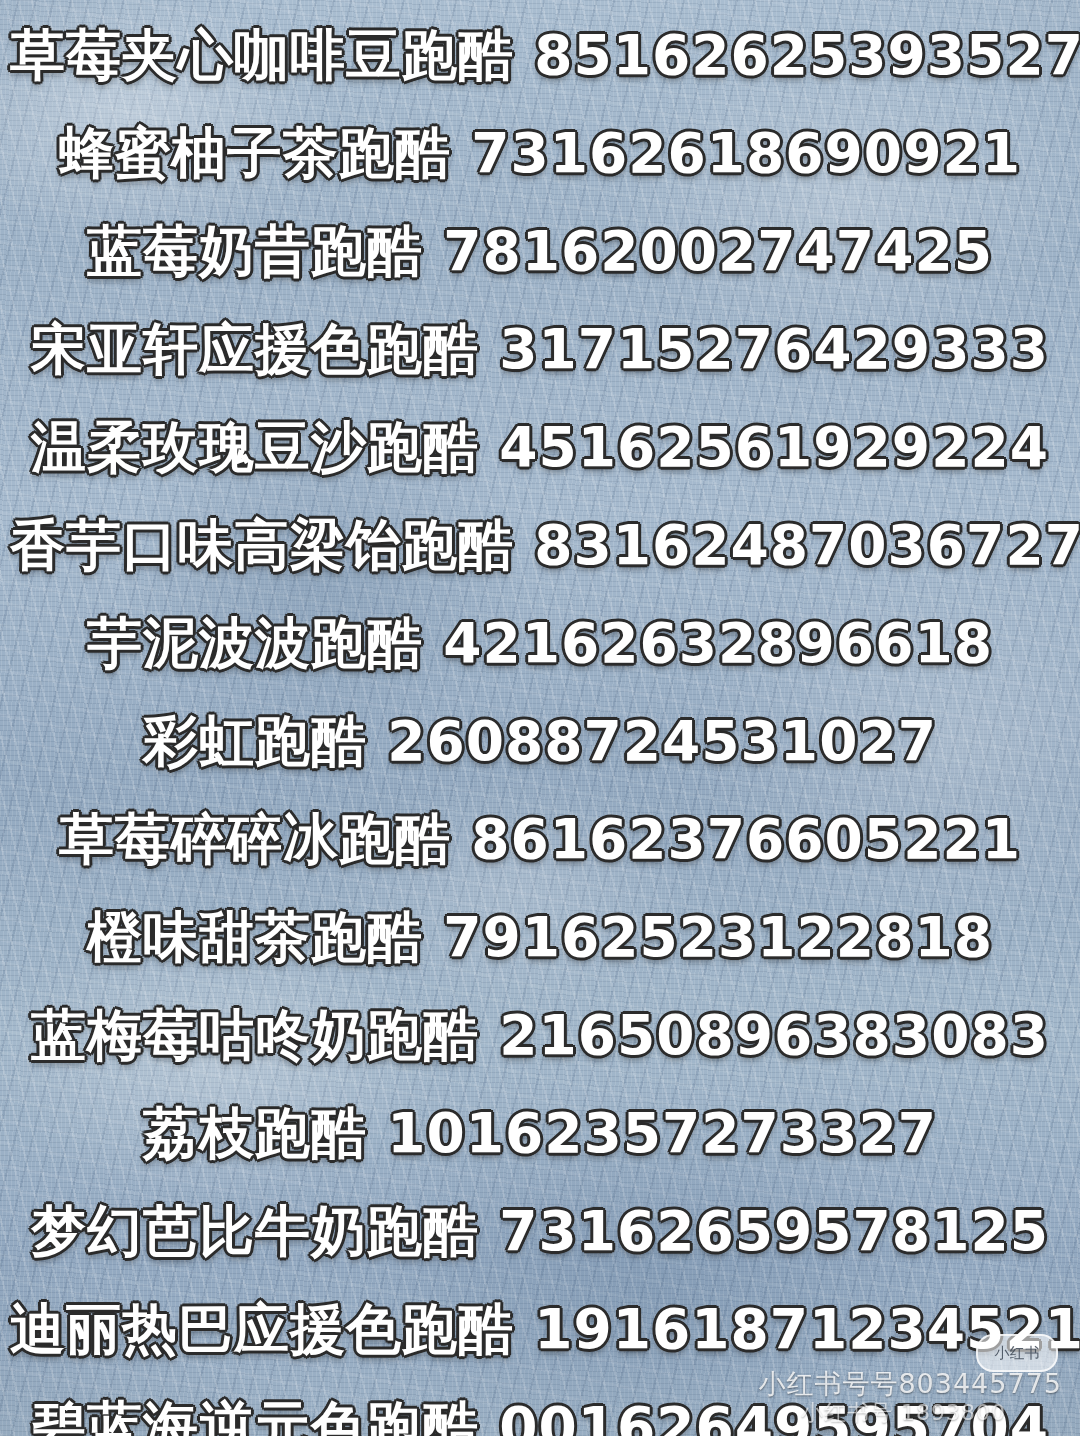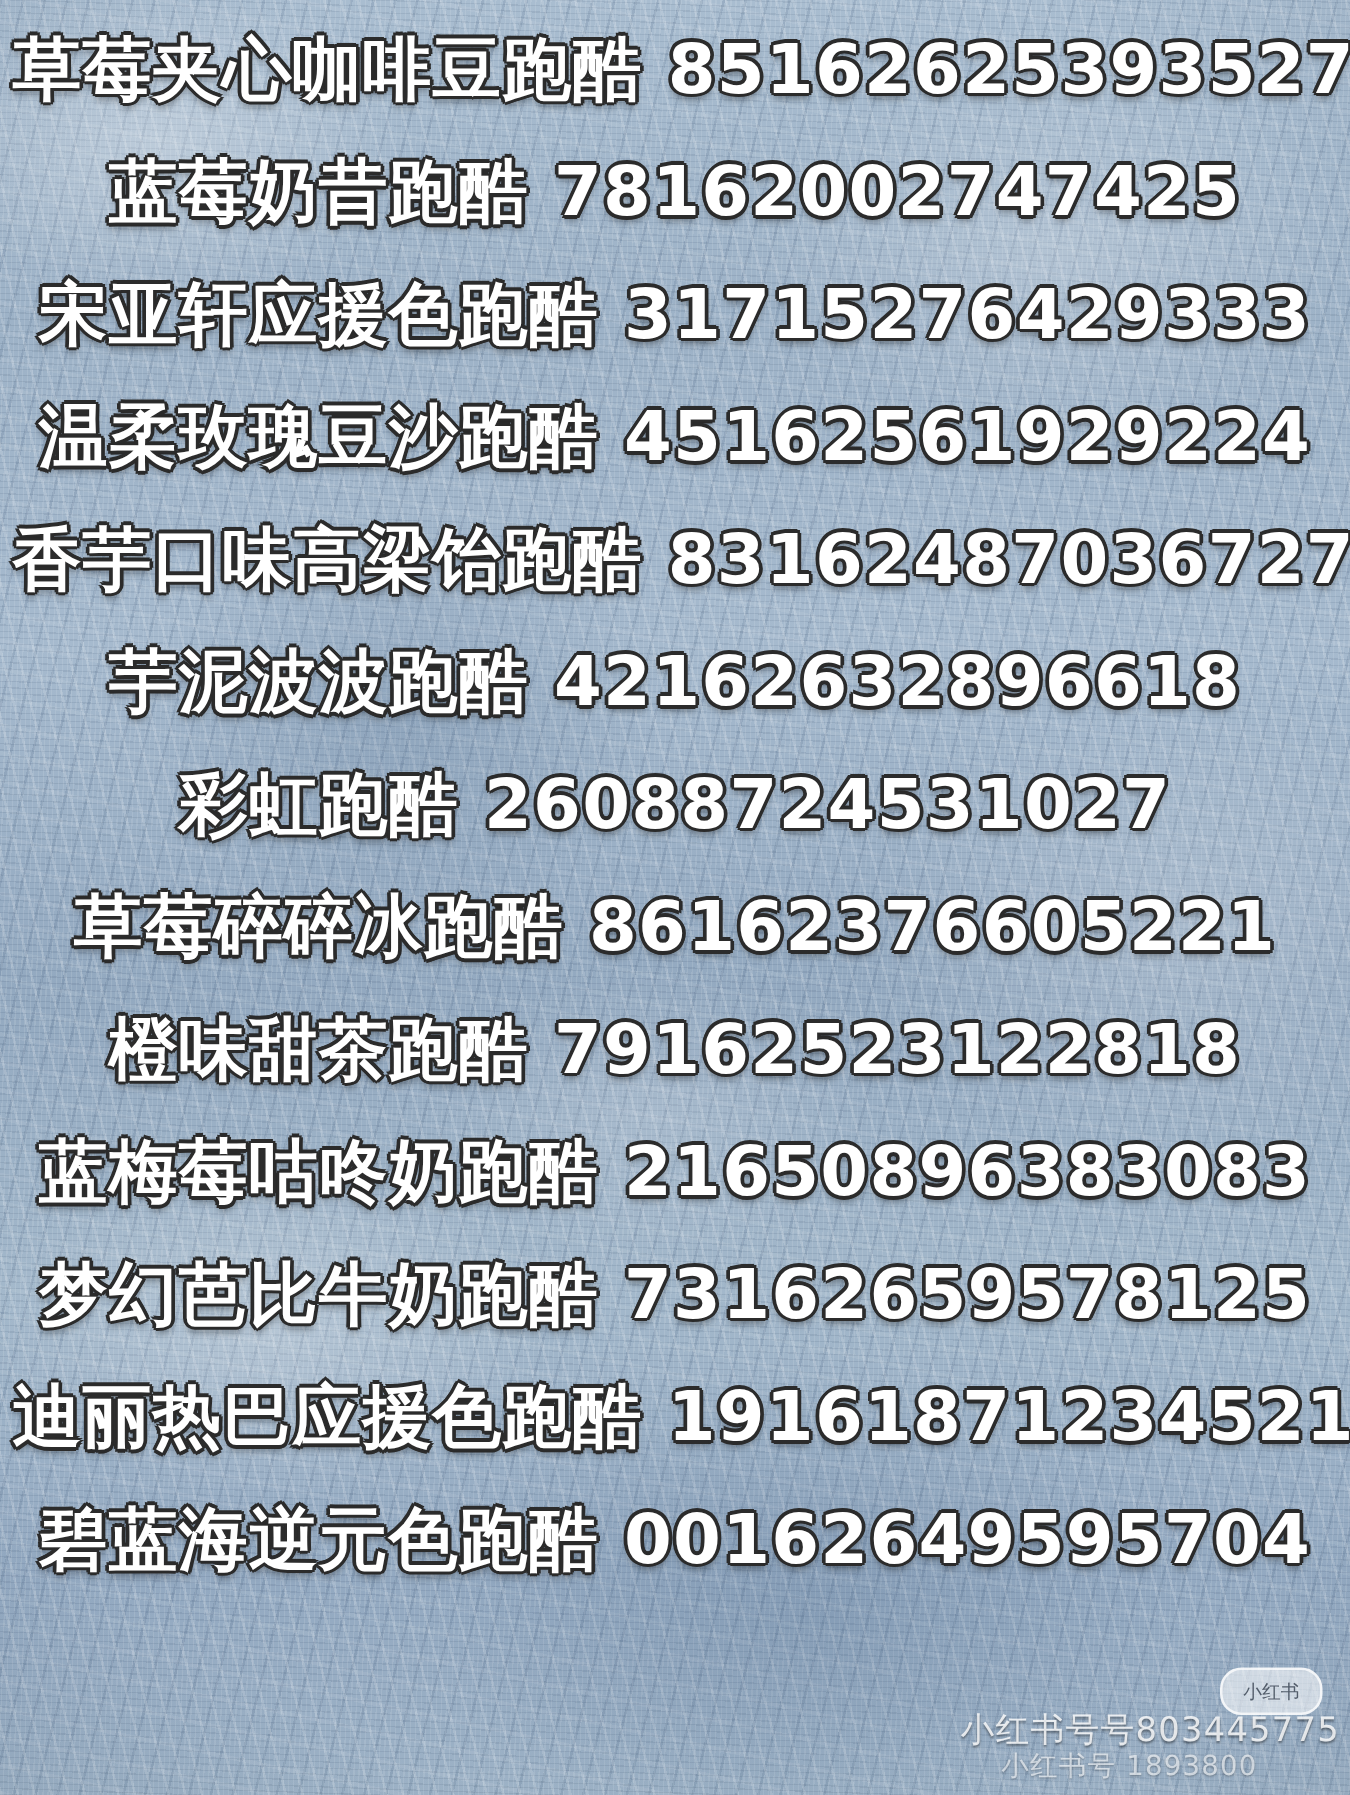--- a/index.html
+++ b/index.html
@@ -93,21 +93,21 @@
 
   
   .wm {
     position: absolute;
     color: rgba(255,255,255,0.82);
     font-family: "DejaVu Sans", "Liberation Sans", sans-serif;
     white-space: nowrap;
     text-shadow: 0 1px 2px rgba(0,0,0,0.45);
   }
   .wm-main {
-    right: 8px;
+    right: 18px;
     bottom: 34px;
     font-size: 27px;
     letter-spacing: 1px;
   }
   .wm-sub {
     right: 74px;
     bottom: 8px;
     font-size: 22px;
     opacity: 0.72;
     letter-spacing: 1px;
@@ -135,29 +135,31 @@
 <div id="screen">
 
   <div class="bg-layer bg-base"></div>
   <div class="bg-layer bg-weave"></div>
   <div class="bg-layer bg-crinkle"></div>
   <div class="bg-layer bg-blotch"></div>
   <div class="bg-layer bg-vignette"></div>
 
   <div class="list">
     <div class="row">草莓夹心咖啡豆跑酷 85162625393527</div>
+    <div class="row">蜂蜜柚子茶跑酷 73162618690921</div>
     <div class="row">蓝莓奶昔跑酷 78162002747425</div>
     <div class="row">宋亚轩应援色跑酷 31715276429333</div>
     <div class="row">温柔玫瑰豆沙跑酷 45162561929224</div>
     <div class="row">香芋口味高梁饴跑酷 83162487036727</div>
     <div class="row">芋泥波波跑酷 42162632896618</div>
     <div class="row">彩虹跑酷 26088724531027</div>
     <div class="row">草莓碎碎冰跑酷 86162376605221</div>
     <div class="row">橙味甜茶跑酷 79162523122818</div>
     <div class="row">蓝梅莓咕咚奶跑酷 21650896383083</div>
+    <div class="row">荔枝跑酷 10162357273327</div>
     <div class="row">梦幻芭比牛奶跑酷 73162659578125</div>
     <div class="row">迪丽热巴应援色跑酷 19161871234521</div>
     <div class="row">碧蓝海逆元色跑酷 00162649595704</div>
   </div>
 
   <div class="wm-badge">小红书</div>
   <div class="wm wm-main">小红书号号803445775</div>
   <div class="wm wm-sub">小红书号 1893800</div>
 
 </div>

